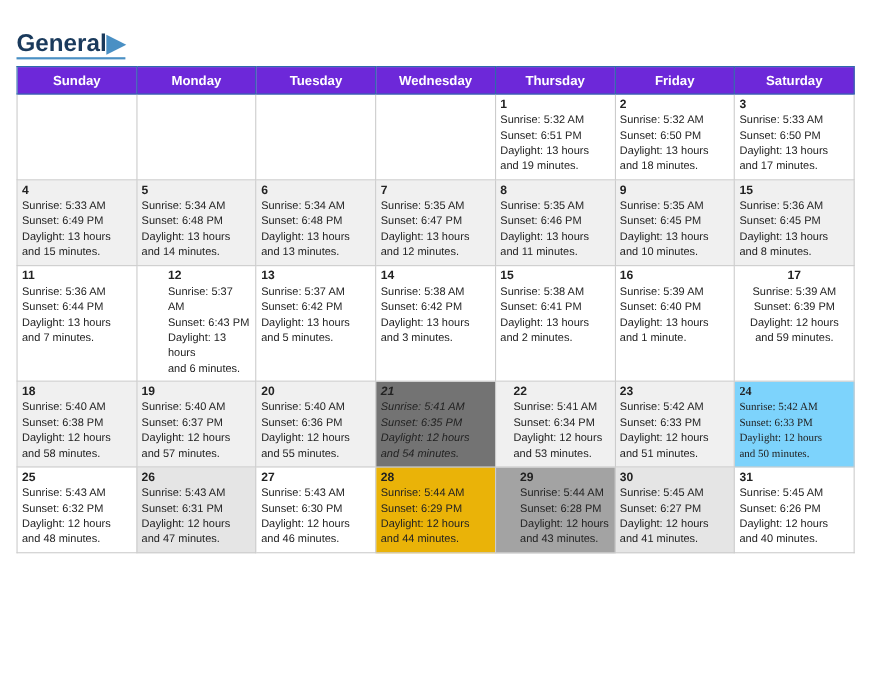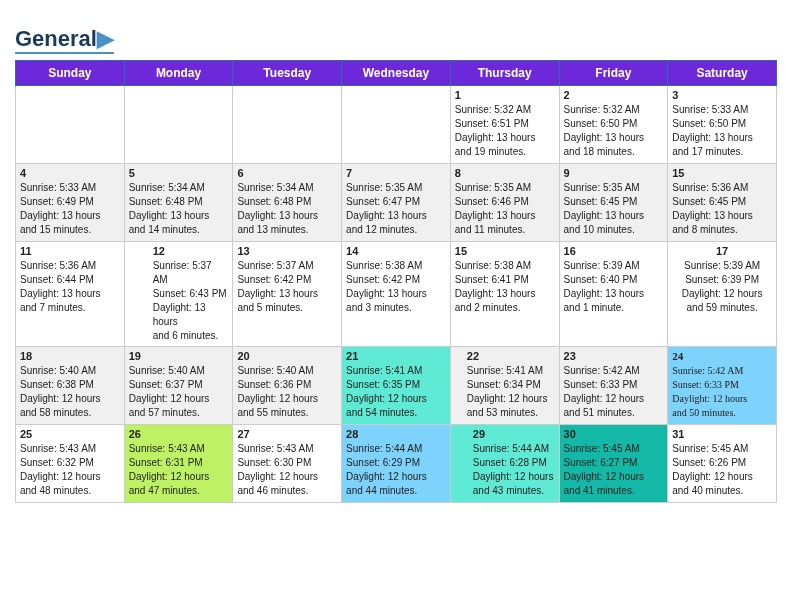--- a/index.html
+++ b/index.html
@@ -271,21 +271,21 @@
 Daylight: 12 hours
 and 57 minutes.</div>
           </td>
           <td style="background: rgb(240, 240, 240);">
             <span class="day-num">20</span>
             <div class="cell-text" style="white-space: pre-line;">Sunrise: 5:40 AM
 Sunset: 6:36 PM
 Daylight: 12 hours
 and 55 minutes.</div>
           </td>
-          <td style="background: #5eead4;">
+          <td style="background: #737373; font-style: italic;">
             <span class="day-num">21</span>
             <div class="cell-text" style="white-space: pre-line;">Sunrise: 5:41 AM
 Sunset: 6:35 PM
 Daylight: 12 hours
 and 54 minutes.</div>
           </td>
           <td style="background: rgb(240, 240, 240); padding-left: 16px;">
             <span class="day-num">22</span>
             <div class="cell-text" style="white-space: pre-line;">Sunrise: 5:41 AM
 Sunset: 6:34 PM
@@ -308,49 +308,49 @@
           </td>
         </tr>
         <tr>
           <td style="background: rgb(255, 255, 255);">
             <span class="day-num">25</span>
             <div class="cell-text" style="white-space: pre-line;">Sunrise: 5:43 AM
 Sunset: 6:32 PM
 Daylight: 12 hours
 and 48 minutes.</div>
           </td>
-          <td style="background: #bef264;">
+          <td style="background: #e5e5e5;">
             <span class="day-num">26</span>
             <div class="cell-text" style="white-space: pre-line;">Sunrise: 5:43 AM
 Sunset: 6:31 PM
 Daylight: 12 hours
 and 47 minutes.</div>
           </td>
           <td style="background: rgb(255, 255, 255);">
             <span class="day-num">27</span>
             <div class="cell-text" style="white-space: pre-line;">Sunrise: 5:43 AM
 Sunset: 6:30 PM
 Daylight: 12 hours
 and 46 minutes.</div>
           </td>
-          <td style="background: #7dd3fc;">
+          <td style="background: #eab308;">
             <span class="day-num">28</span>
             <div class="cell-text" style="white-space: pre-line;">Sunrise: 5:44 AM
 Sunset: 6:29 PM
 Daylight: 12 hours
 and 44 minutes.</div>
           </td>
-          <td style="background: #5eead4; padding-left: 22px;">
+          <td style="background: #a3a3a3; padding-left: 22px;">
             <span class="day-num">29</span>
             <div class="cell-text" style="white-space: pre-line;">Sunrise: 5:44 AM
 Sunset: 6:28 PM
 Daylight: 12 hours
 and 43 minutes.</div>
           </td>
-          <td style="background: #14b8a6;">
+          <td style="background: #e5e5e5;">
             <span class="day-num">30</span>
             <div class="cell-text" style="white-space: pre-line;">Sunrise: 5:45 AM
 Sunset: 6:27 PM
 Daylight: 12 hours
 and 41 minutes.</div>
           </td>
           <td style="background: rgb(255, 255, 255);">
             <span class="day-num">31</span>
             <div class="cell-text" style="white-space: pre-line;">Sunrise: 5:45 AM
 Sunset: 6:26 PM

